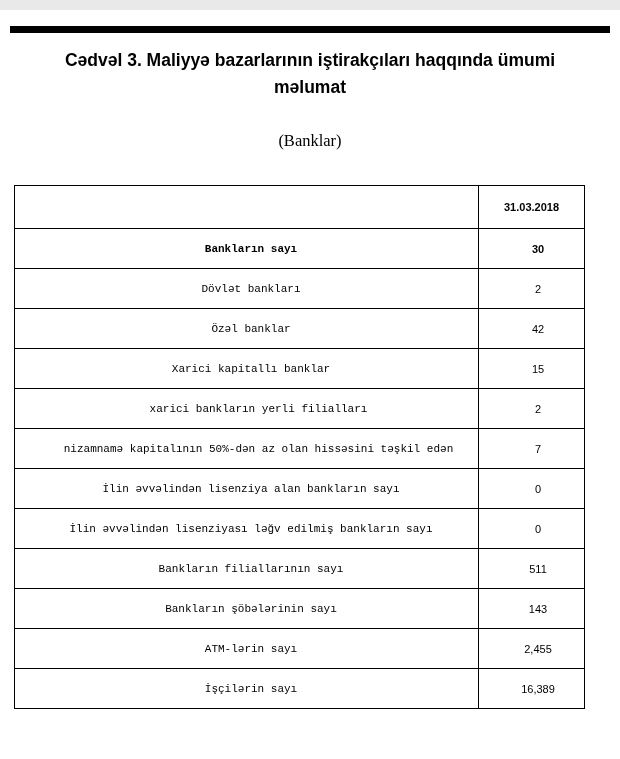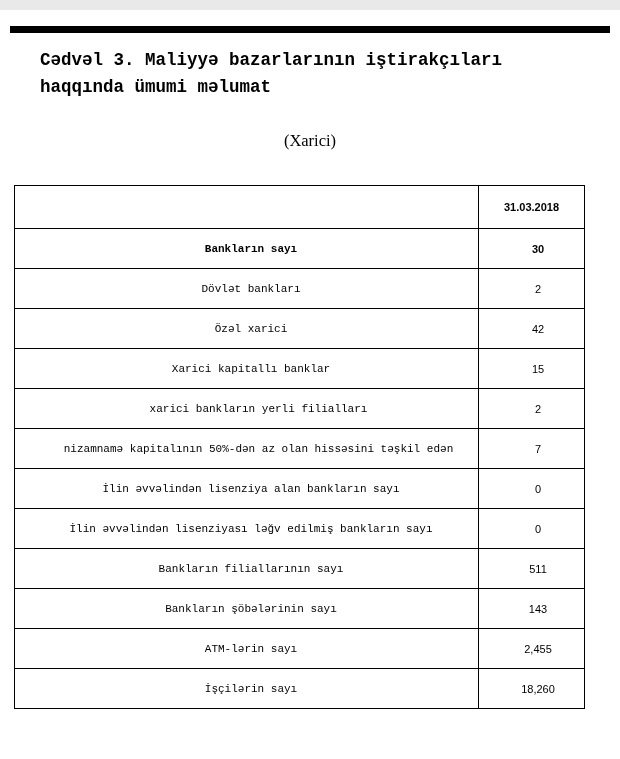--- a/index.html
+++ b/index.html
@@ -15,24 +15,25 @@
     width: 620px;
     height: 10px;
     background: #e9e9e9;
   }
   .black-rule {
     height: 7px;
     background: #000000;
     margin: 16px 10px 0 10px;
   }
   .title {
-    font-family: Liberation Mono, monospace;
+    font-family: Liberation Sans, sans-serif;
     font-weight: bold;
     font-size: 17.5px;
     line-height: 1.55;
+    text-align: center;
     margin: 14px 40px 0 40px;
   }
   .subtitle {
     font-family: "Liberation Serif", serif;
     font-size: 16.5px;
     text-align: center;
     margin-top: 30px;
   }
   table.data-table {
     border-collapse: collapse;
@@ -64,21 +65,21 @@
 </style>
 </head>
 <body>
 
 <div class="top-strip"></div>
 
 <div class="black-rule"></div>
 
 <div class="title">Cədvəl 3. Maliyyə bazarlarının iştirakçıları haqqında ümumi məlumat</div>
 
-<div class="subtitle">(Xarici)</div>
+<div class="subtitle">(Banklar)</div>
 
 <table class="data-table">
   <colgroup>
     <col class="col-label">
     <col class="col-value">
   </colgroup>
   <thead>
     <tr>
       <th></th>
       <th>31.03.2018</th>
@@ -87,21 +88,21 @@
   <tbody>
     <tr class="bold">
       <td class="label">Bankların sayı</td>
       <td class="value">30</td>
     </tr>
     <tr>
       <td class="label">Dövlət bankları</td>
       <td class="value">2</td>
     </tr>
     <tr>
-      <td class="label">Özəl xarici</td>
+      <td class="label">Özəl banklar</td>
       <td class="value">42</td>
     </tr>
     <tr>
       <td class="label">Xarici kapitallı banklar</td>
       <td class="value">15</td>
     </tr>
     <tr>
       <td class="label indent">xarici bankların yerli filialları</td>
       <td class="value">2</td>
     </tr>
@@ -124,16 +125,16 @@
     <tr>
       <td class="label">Bankların şöbələrinin sayı</td>
       <td class="value">143</td>
     </tr>
     <tr>
       <td class="label">ATM-lərin sayı</td>
       <td class="value">2,455</td>
     </tr>
     <tr>
       <td class="label">İşçilərin sayı</td>
-      <td class="value">18,260</td>
+      <td class="value">16,389</td>
     </tr>
   </tbody>
 </table>
 
 </body></html>

